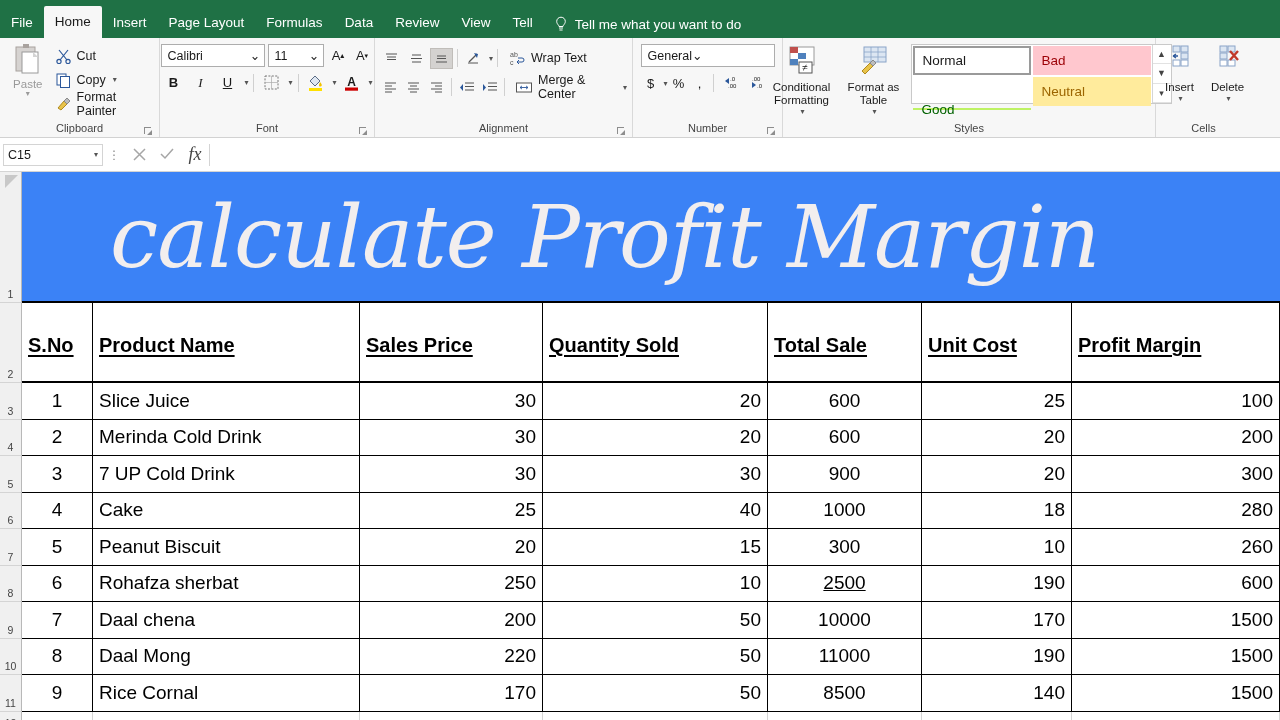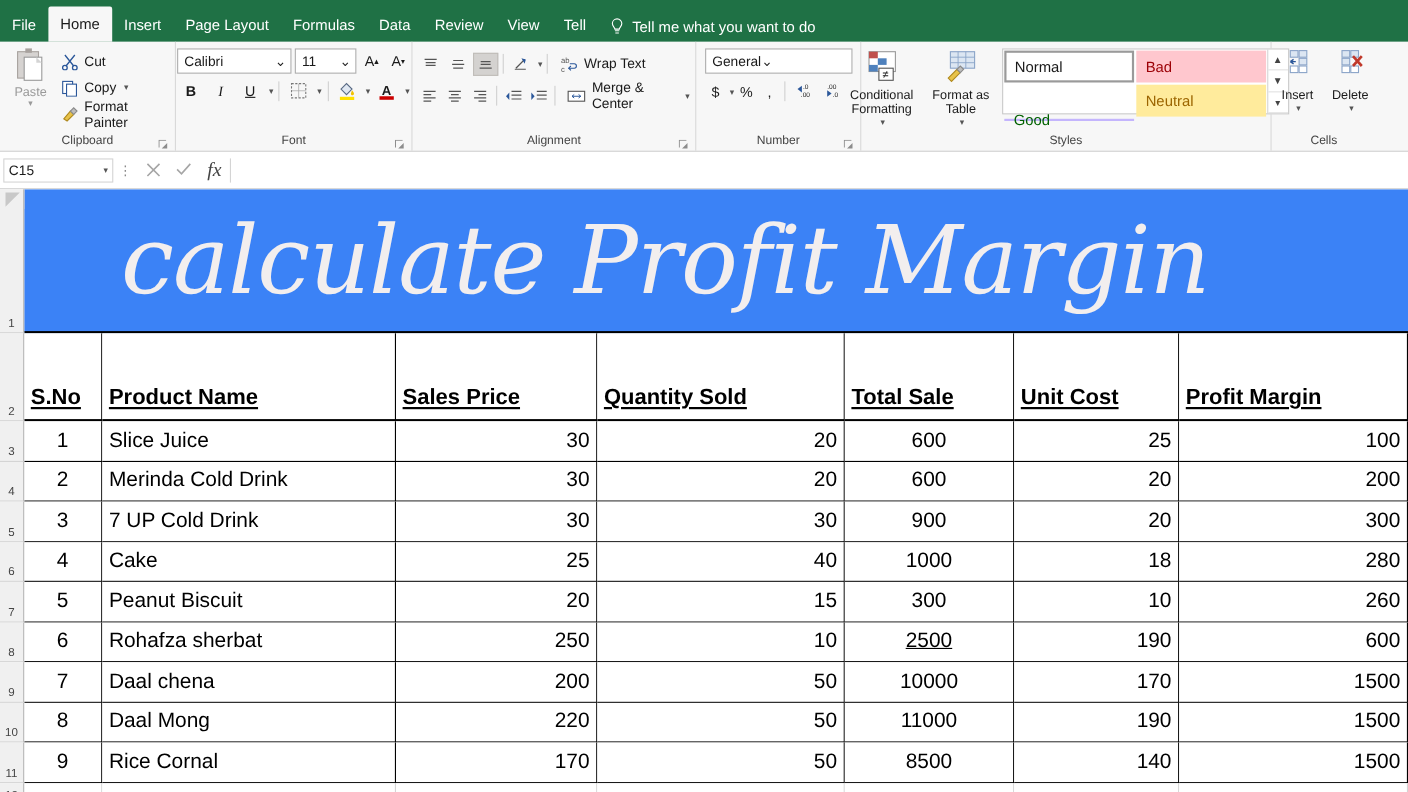--- a/index.html
+++ b/index.html
@@ -143,21 +143,21 @@
   .gal-cells {
     display: grid; grid-template-columns: 118px 118px;
     grid-template-rows: 29px 29px; gap: 2px; padding: 1px;
   }
   .gcell {
     display: flex; align-items: center; padding-left: 8px;
     font-size: 13.5px; border: 1px solid transparent;
   }
   .gcell.normal { background: #fff; border: 2px solid #9a9a9a; color: #1a1a1a; }
   .gcell.bad { background: #ffc7ce; color: #9c0006; }
-  .gcell.good { background: #c4b5fd; color: #006100; margin-top: 31px; }
+  .gcell.good { background: #bef264; color: #006100; margin-top: 31px; }
   .gcell.neutral { background: #ffeb9c; color: #9c6500; }
   .gal-scroll {
     width: 19px; border-left: 1px solid #d5d5d5;
     display: flex; flex-direction: column;
   }
   .gal-scroll div {
     flex: 1; display: flex; align-items: center; justify-content: center;
     border-bottom: 1px solid #e2e2e2; font-size: 9px; color: #444;
   }
 
@@ -221,21 +221,21 @@
 
   .trow { position: absolute; left: 22px; display: flex; }
   .tcell {
     border-right: 1px solid #000; border-bottom: 1px solid #000;
     background: #fff; display: flex; align-items: center;
     font-size: 19px; color: #000;
     padding: 0 6px; overflow: hidden; white-space: nowrap;
   }
   .hdr-row .tcell {
     font-weight: bold; border-bottom: 2px solid #000;
-    font-size: 20px; align-items: flex-end; padding-bottom: 8px;
+    font-size: 20px; align-items: flex-end; padding-bottom: 24px;
   }
   .hdr-row .htxt { text-decoration: underline; text-underline-offset: 3px; }
   .a-left { justify-content: flex-start; }
   .a-right { justify-content: flex-end; }
   .a-center { justify-content: center; }
 
   .empty-row {
     position: absolute; left: 22px; display: flex;
   }
   .ecell { border-right: 1px solid #d4d4d4; background: #fff; }

